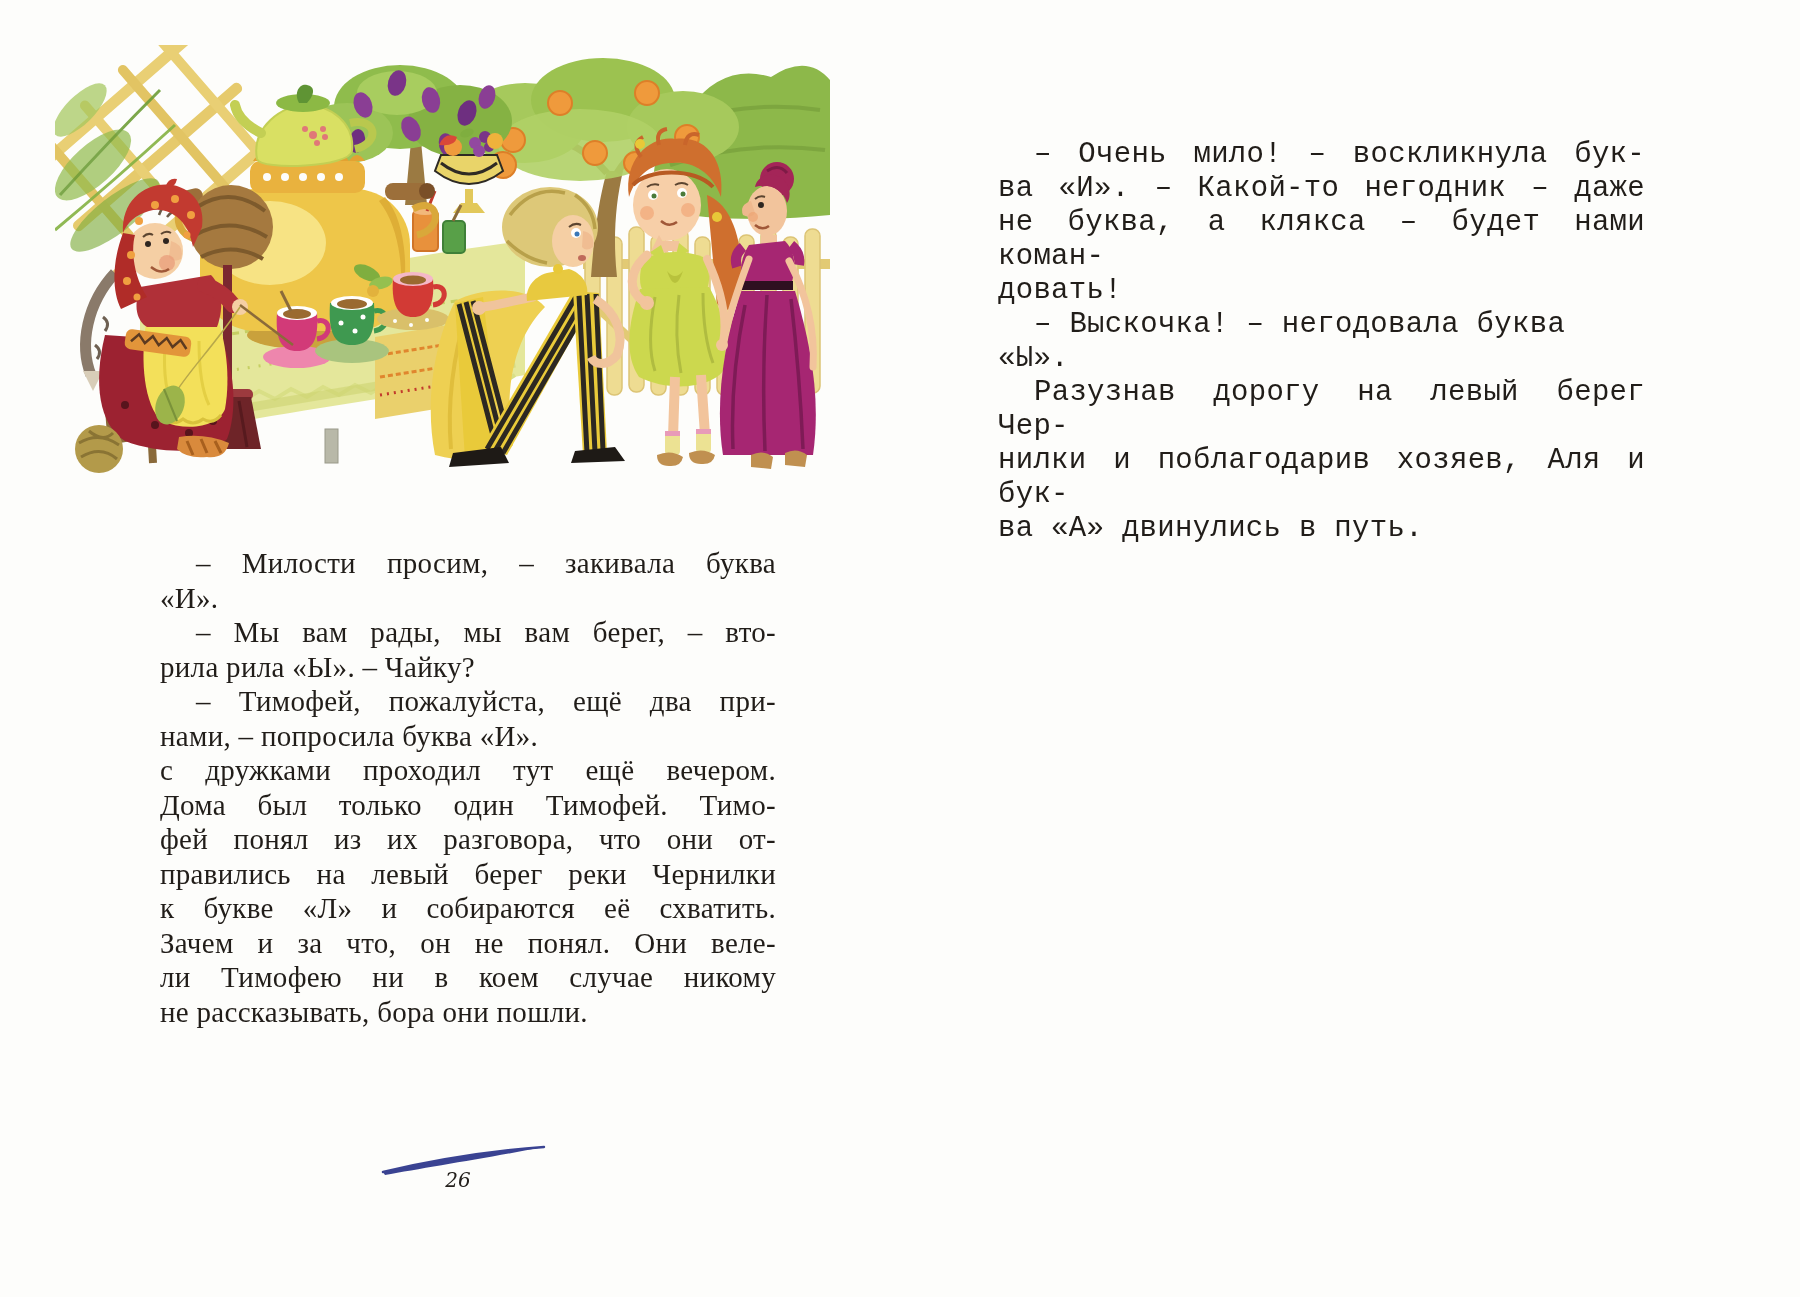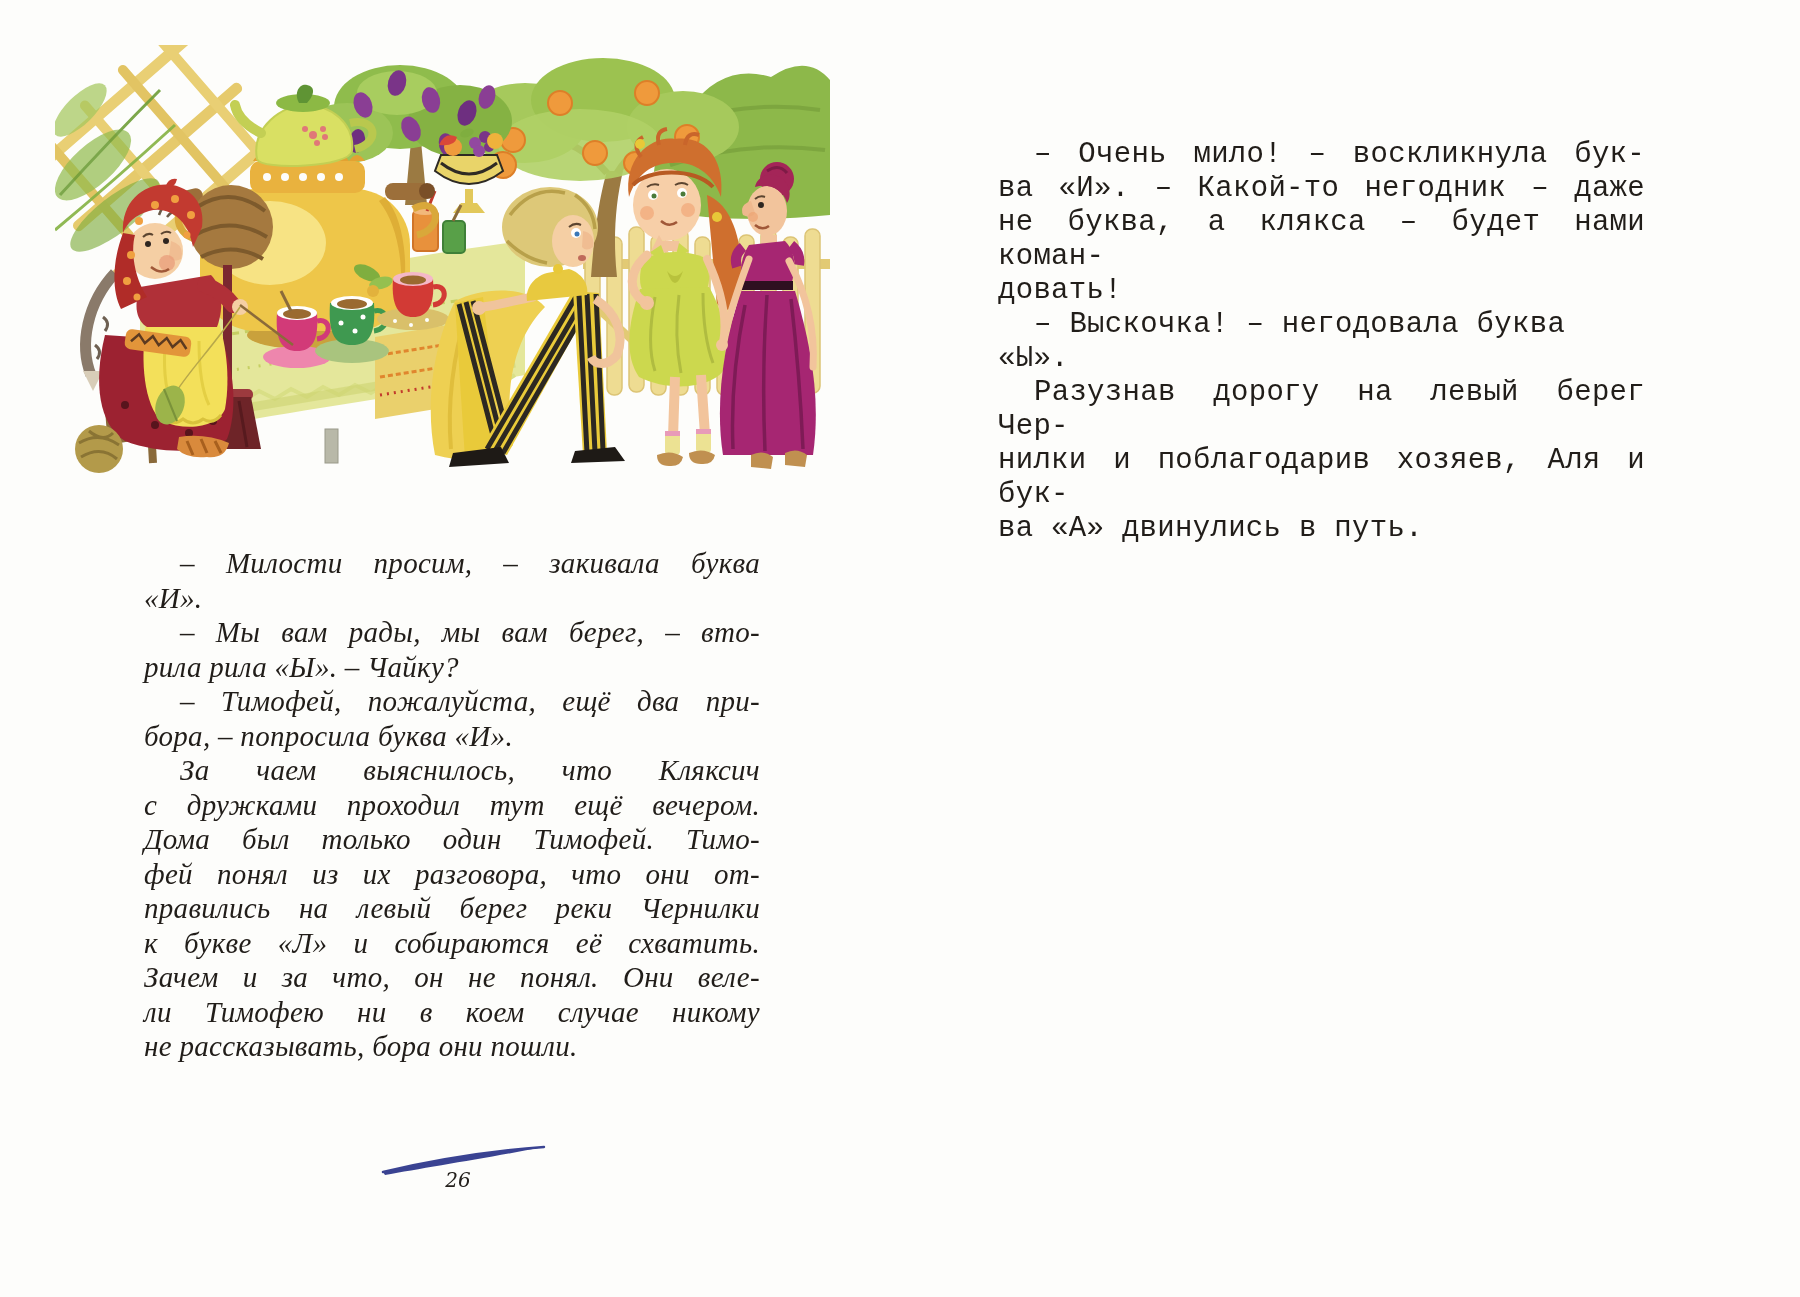--- a/index.html
+++ b/index.html
@@ -10,21 +10,21 @@
   html,body{margin:0;padding:0;background:#e9e7e2;}
   .spread{
     position:relative;width:1800px;height:1297px;margin:0 auto;
     background:var(--paper);overflow:hidden;
     font-family:"Liberation Serif", serif;color:var(--text);
   }
   .page{position:absolute;top:0;height:100%;width:900px;}
   #page-left{left:0;}
   #page-right{left:900px;font-family:Liberation Mono, monospace;}
   .textblock{position:absolute;font-size:29px;line-height:34.5px;letter-spacing:.3px;}
-  #tb-left{left:144px;top:546px;width:616px;font-style:italic;}
+  #tb-left{left:160px;top:546px;width:616px;}
   #tb-right{left:98px;top:138px;width:647px;line-height:34px;}
   .tline{white-space:normal;text-align:left;}
   .tline.just{text-align:justify;text-align-last:justify;}
   .tline.ind{text-indent:36px;}
   .pagenum{
     position:absolute;left:428px;top:1168px;width:60px;text-align:center;
     font-family:"DejaVu Serif", serif;font-style:italic;font-size:20px;color:#24201c;
   }
   .flourish{position:absolute;left:380px;top:1144px;}
   .illo{position:absolute;}
@@ -381,22 +381,21 @@
         <path d="M730,408 q12,-6 22,2 l-2,12 l-20,-2 Z" fill="#c09050"></path>
       </g>
     </svg>
 
     <div class="textblock" id="tb-left">
         <div class="tline just ind">– Милости просим, – закивала буква</div>
         <div class="tline">«И».</div>
         <div class="tline just ind">– Мы вам рады, мы вам берег, – вто-</div>
         <div class="tline">рила рила «Ы». – Чайку?</div>
         <div class="tline just ind">– Тимофей, пожалуйста, ещё два при-</div>
-        <div class="tline">бора, – попросила буква «И».</div>
-        <div class="tline just ind">За чаем выяснилось, что Кляксич</div>
+        <div class="tline">нами, – попросила буква «И».</div>
         <div class="tline just">с дружками проходил тут ещё вечером.</div>
         <div class="tline just">Дома был только один Тимофей. Тимо-</div>
         <div class="tline just">фей понял из их разговора, что они от-</div>
         <div class="tline just">правились на левый берег реки Чернилки</div>
         <div class="tline just">к букве «Л» и собираются её схватить.</div>
         <div class="tline just">Зачем и за что, он не понял. Они веле-</div>
         <div class="tline just">ли Тимофею ни в коем случае никому</div>
         <div class="tline">не рассказывать, бора они пошли.</div>
       </div>
 

